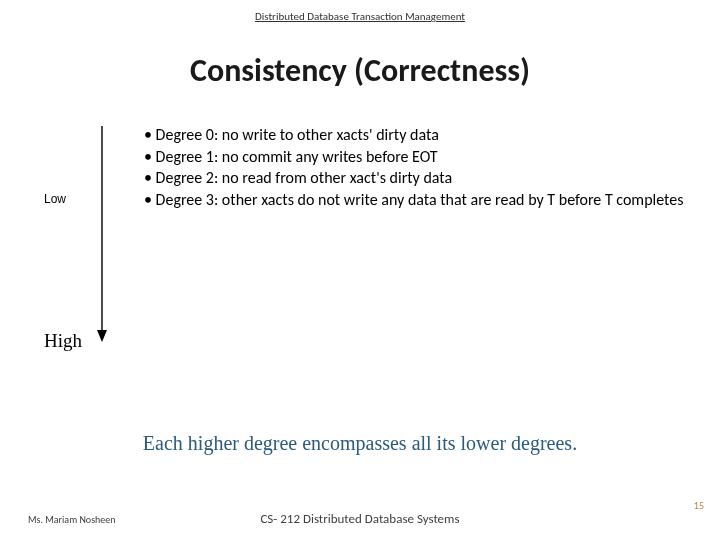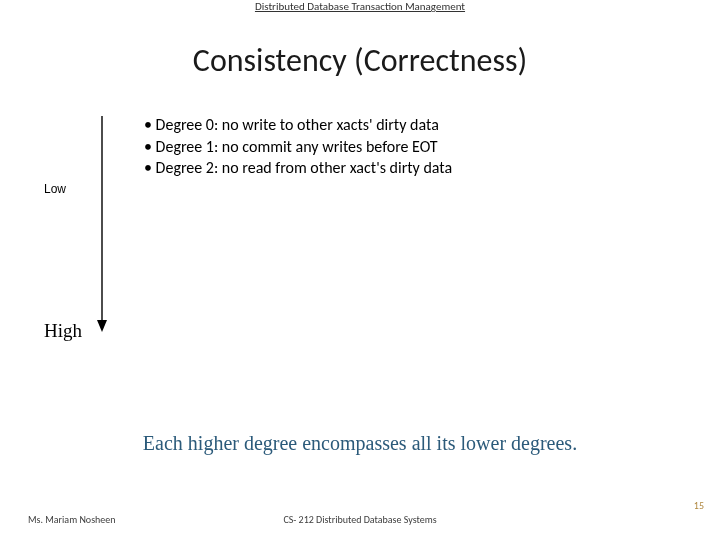--- a/index.html
+++ b/index.html
@@ -9,29 +9,30 @@
     background: #fff;
     font-family: Calibri, "Segoe UI", Arial, sans-serif;
     position: relative;
     overflow: hidden;
   }
   .header-topic {
     text-align: center;
     font-size: 11px;
     text-decoration: underline;
     color: #333;
+    padding-top: 10px;
   }
   .title-area {
     text-align: center;
     margin-top: 28px;
     margin-bottom: 34px;
   }
   .title-area h1 {
     font-size: 32px;
-    font-weight: 400;
+    font-weight: 700;
     color: #1a1a1a;
   }
   .main-bullets {
     margin-left: 46px;
   }
   .main-bullets li {
     list-style: none;
     font-size: 18.5px;
     color: #000;
     line-height: 1.35;
@@ -94,21 +95,21 @@
     bottom: 14px;
     left: 28px;
     font-size: 10px;
     color: #404040;
   }
   .footer-center {
     position: absolute;
     bottom: 14px;
     left: 50%;
     transform: translateX(-50%);
-    font-size: 10px;
+    font-size: 13px;
     color: #404040;
   }
   .page-num {
     position: absolute;
     bottom: 28px;
     right: 16px;
     font-size: 10px;
     color: #b08840;
     text-align: center;
   }
@@ -127,20 +128,21 @@
 
 <div class="sub-area">
   <svg class="arrow-svg" width="14" height="218">
     <line x1="7" y1="2" x2="7" y2="208" stroke="#000" stroke-width="1.4"></line>
     <polygon points="7,218 2,206 12,206" fill="#000"></polygon>
   </svg>
   <ul class="sub-bullets">
     <li>Degree 0: no write to other xacts' dirty data</li>
     <li>Degree 1: no commit any writes before EOT</li>
     <li>Degree 2: no read from other xact's dirty data</li>
+    <li>Degree 3: other xacts do not write any data that are read by T before T completes</li>
   </ul>
   <div class="low-label">Low</div>
   <div class="high-label">High</div>
 </div>
 
 <div class="summary">Each higher degree encompasses all its lower degrees.</div>
 
 <div class="footer-left">Ms. Mariam Nosheen</div>
 <div class="footer-center">CS- 212 Distributed Database Systems</div>
 <div class="page-num">15</div>

